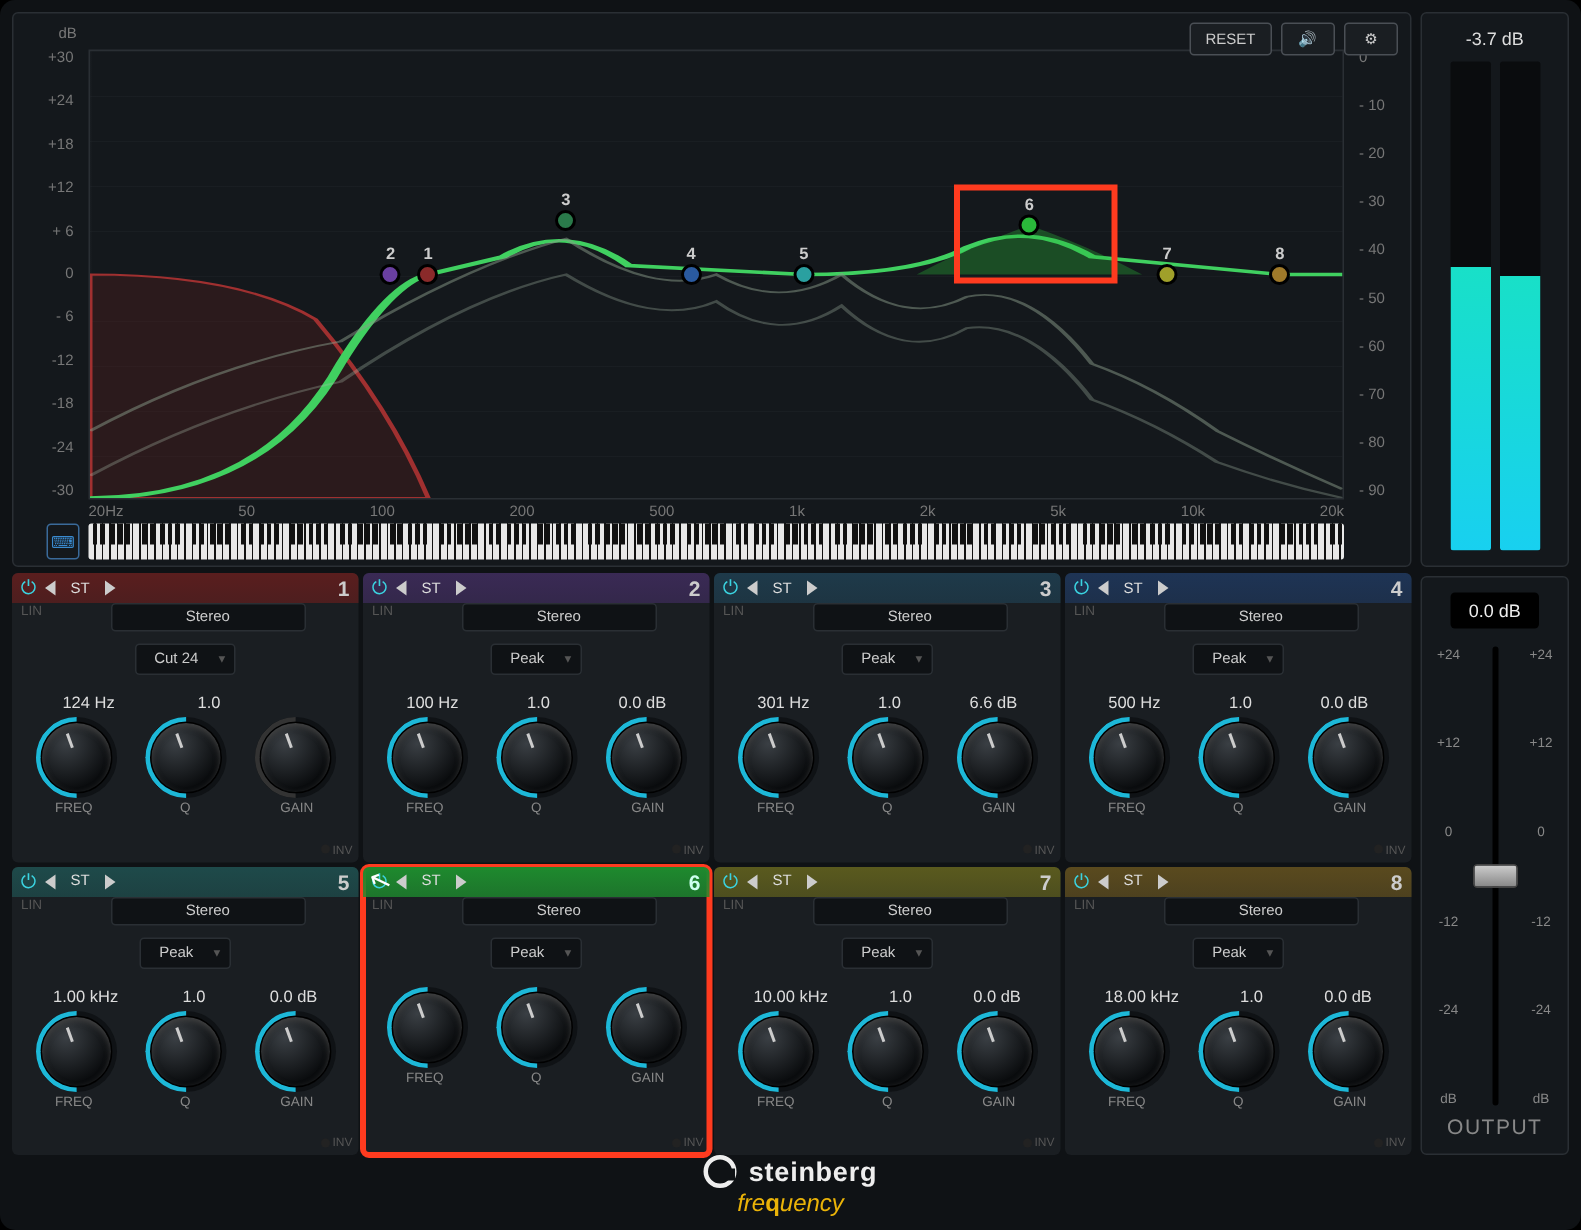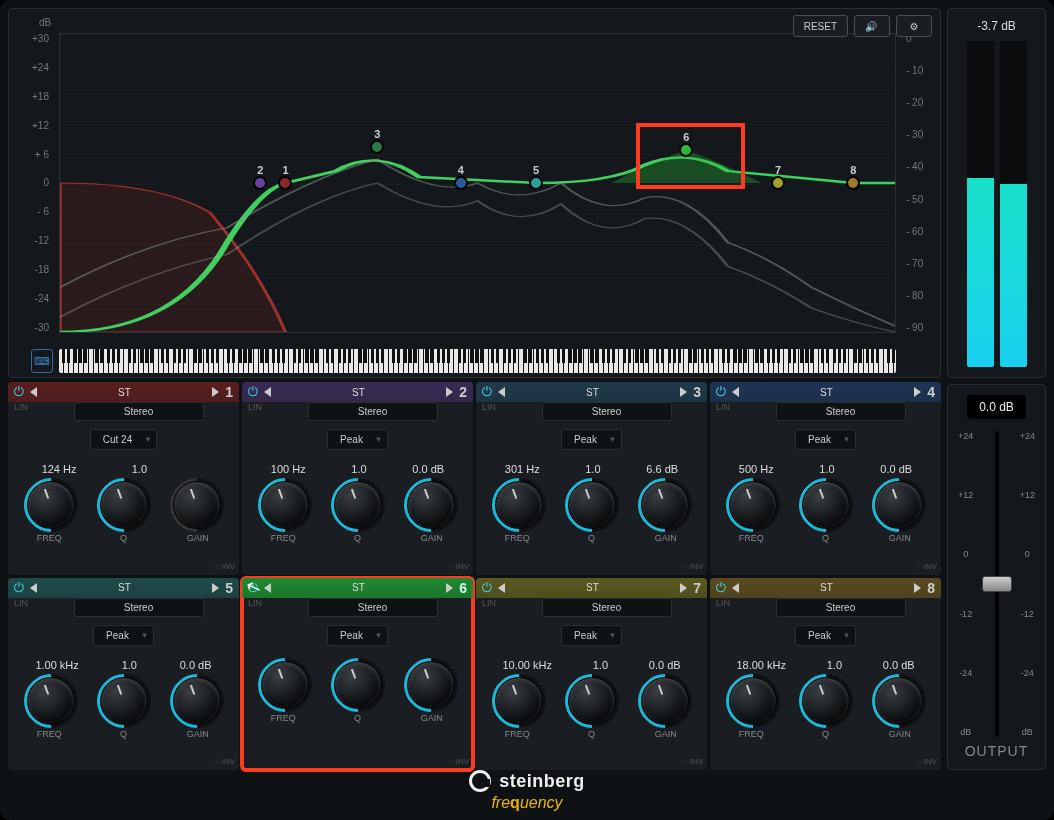--- a/index.html
+++ b/index.html
@@ -43,21 +43,21 @@
   .svg-curve { position:absolute; inset:0; width:100%; height:100%; }
   .node { position:absolute; width:14px; height:14px; border-radius:50%; transform:translate(-50%,-50%); border:2px solid #000; display:flex; align-items:center; justify-content:center; font-size:9px; color:#fff; font-weight:bold; }
   .node-label{ position:absolute; transform:translate(-50%,-160%); font-size:11px; color:#ccc; font-weight:bold;}
   .highlight-box { position:absolute; border: 4px solid #ff3b1f; }
 
   
   .band-grid { flex: 1; display: grid; grid-template-columns: repeat(4, 1fr); grid-template-rows: 1fr 1fr; gap: 3px; }
   .band { background: #1a1e22; border-radius: 4px; display: flex; flex-direction: column; position: relative; padding: 0; }
   .band-header { height: 20px; display: flex; align-items: center; position: relative; border-radius: 4px 4px 0 0; }
   .band-header .pwr { width: 22px; display:flex; align-items:center; justify-content:center; color:#3bd3e0; font-size:13px; }
-  .band-header .nav { flex:1; display:flex; align-items:center; justify-content:space-between; gap:10px; color:#ddd; font-size:10px; }
+  .band-header .nav { flex:1; display:flex; align-items:center; justify-content:flex-start; gap:10px; color:#ddd; font-size:10px; }
   .band-header .num { width: 20px; text-align:right; padding-right:6px; font-size:14px; font-weight:bold; }
   .band-row2 { display:flex; align-items:flex-start; height:27px; padding: 0 6px; gap:6px; }
   .lin { font-size:9px; color:#555; width: 24px; }
   .stereo-box { flex:1; max-width: 130px; margin:0 auto; background:#0f1215; border:1px solid #2a2f34; border-radius:3px; text-align:center; font-size:10px; padding:3px 0; color:#ccc; }
   .filter-row { height: 30px; display:flex; align-items:flex-start; justify-content:center; }
   .filter-box { background:#0f1215; border:1px solid #2a2f34; border-radius:3px; padding:4px 24px 4px 12px; font-size:10px; color:#ccc; position:relative; }
   .filter-box::after{ content:'▾'; position:absolute; right:6px; top:4px; font-size:9px; color:#555;}
   .values-row { display:flex; justify-content:space-around; padding: 4px 6px 0; font-size:11px; color:#ddd; }
   .knob-row { display:flex; justify-content:space-around; padding: 6px 6px 0; }
   .knob-wrap { display:flex; flex-direction:column; align-items:center; width: 60px; }
@@ -173,20 +173,32 @@
               <div class="node" style="left: 75%; top: 39%; background: rgb(42, 184, 58);"></div>
               <div class="node-label" style="left: 75%; top: 39%;">6</div>
               <div class="node" style="left: 86%; top: 50%; background: rgb(160, 160, 42);"></div>
               <div class="node-label" style="left: 86%; top: 50%;">7</div>
               <div class="node" style="left: 95%; top: 50%; background: rgb(160, 122, 42);"></div>
               <div class="node-label" style="left: 95%; top: 50%;">8</div>
             </div>
           <div class="highlight-box" style="left:69%; top:30%; width:13%; height:22%;"></div>
         </div>
 
+        <div class="x-labels" id="xL">
+            <span>20Hz</span>
+            <span>50</span>
+            <span>100</span>
+            <span>200</span>
+            <span>500</span>
+            <span>1k</span>
+            <span>2k</span>
+            <span>5k</span>
+            <span>10k</span>
+            <span>20k</span>
+          </div>
         <div class="kb-btn">⌨</div>
         <div class="keyboard"></div>
       </div>
 
       <div class="band-grid" id="bands">
           <div class="band">
     <div class="band-header" style="background:linear-gradient(#5a1e1e,#5a1e1ecc);">
 
       <span class="pwr">⏻</span>
       <span class="nav">

